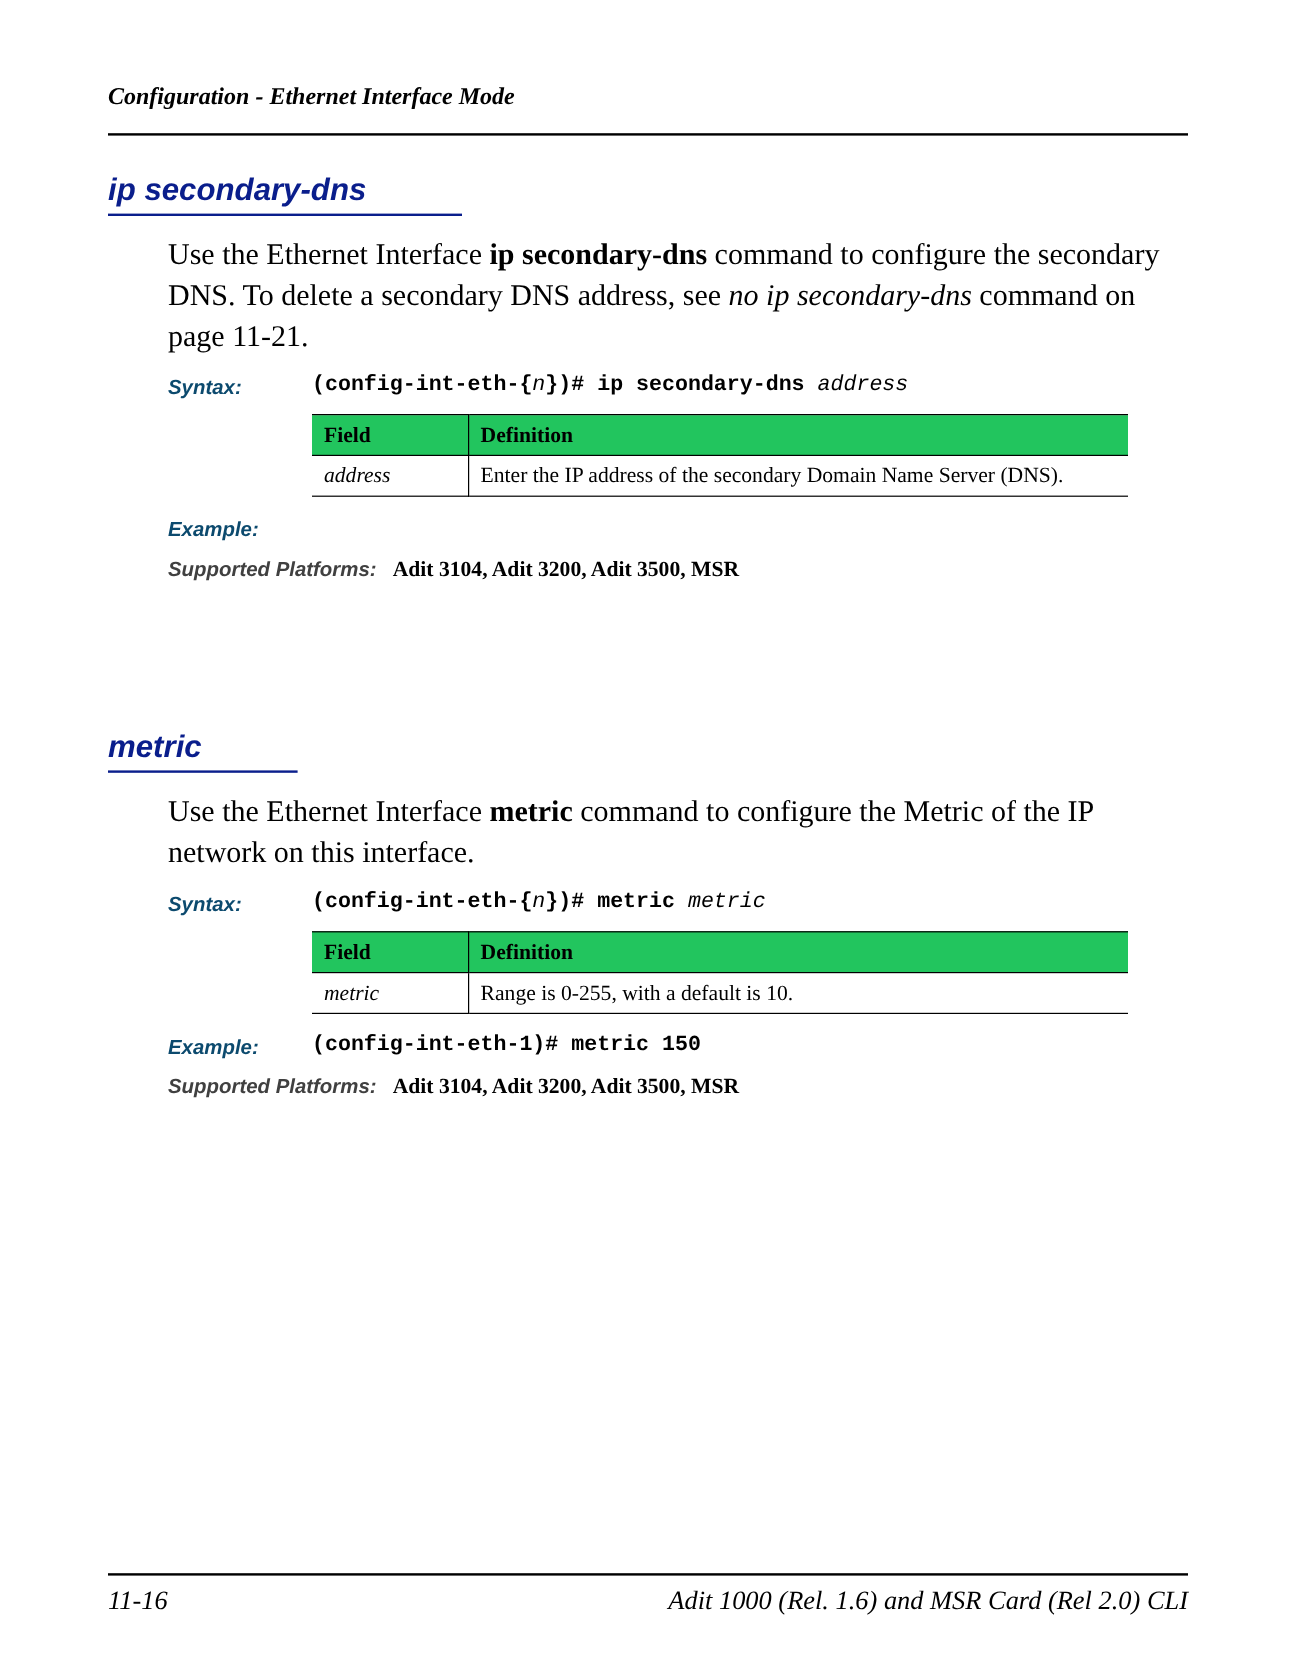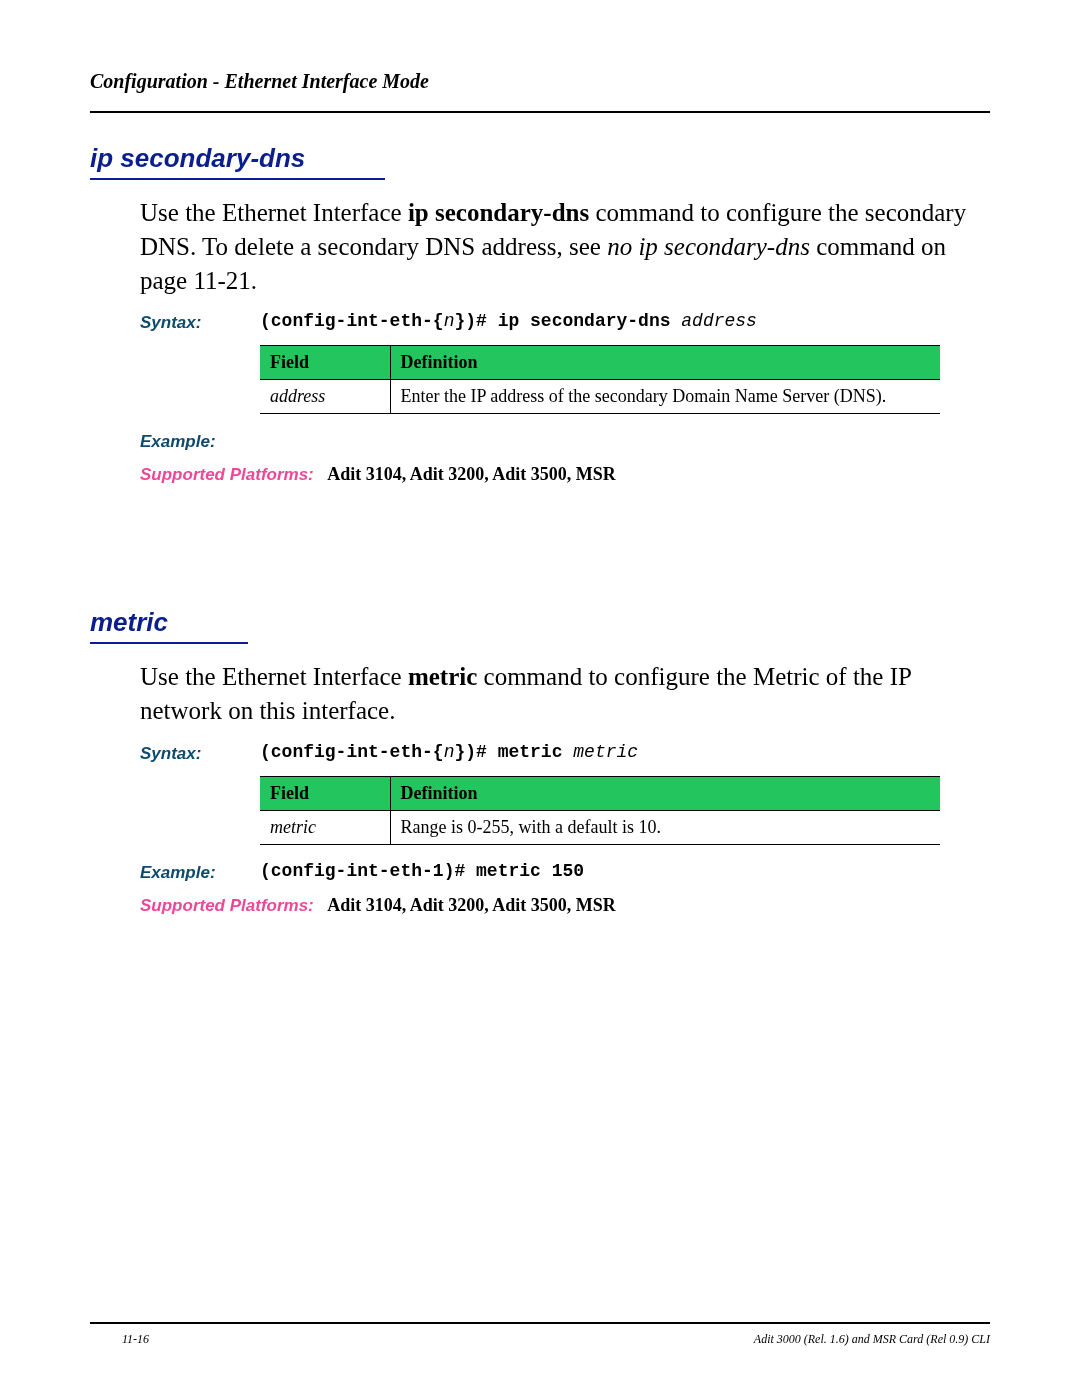--- a/index.html
+++ b/index.html
@@ -110,21 +110,21 @@
     .platforms-row {
       margin-left: 50px;
       margin-bottom: 12px;
       font-size: 18px;
     }
     .platforms-row .label-inline {
       font-family: Arial, Helvetica, sans-serif;
       font-style: italic;
       font-weight: bold;
       font-size: 17px;
-      color: #ec4899;
+      color: #404040;
     }
     .platforms-row .plat-value {
       font-weight: bold;
     }
     .section-gap {
       height: 110px;
     }
     .footer {
       position: absolute;
       bottom: 50px;
@@ -133,22 +133,21 @@
     }
     .footer-rule {
       border: none;
       border-top: 2px solid #000;
       margin-bottom: 8px;
     }
     .footer-row {
       display: flex;
       justify-content: space-between;
       font-style: italic;
-      font-size: 12px;
-      margin-left: 32px;
+      font-size: 22px;
     }
   </style>
 </head>
 <body>
 
 <div class="page-header">Configuration - Ethernet Interface Mode</div>
 <hr class="header-rule">
 
 <div>
   <div class="section-title">ip secondary-dns</div>
@@ -220,15 +219,15 @@
     <span class="label-inline">Supported Platforms:</span>
     <span>&nbsp;</span>
     <span class="plat-value">Adit 3104, Adit 3200, Adit 3500, MSR</span>
   </div>
 </div>
 
 <div class="footer">
   <hr class="footer-rule">
   <div class="footer-row">
     <span>11-16</span>
-    <span>Adit 3000 (Rel. 1.6) and MSR Card (Rel 0.9) CLI</span>
+    <span>Adit 1000 (Rel. 1.6) and MSR Card (Rel 2.0) CLI</span>
   </div>
 </div>
 
 </body></html>

